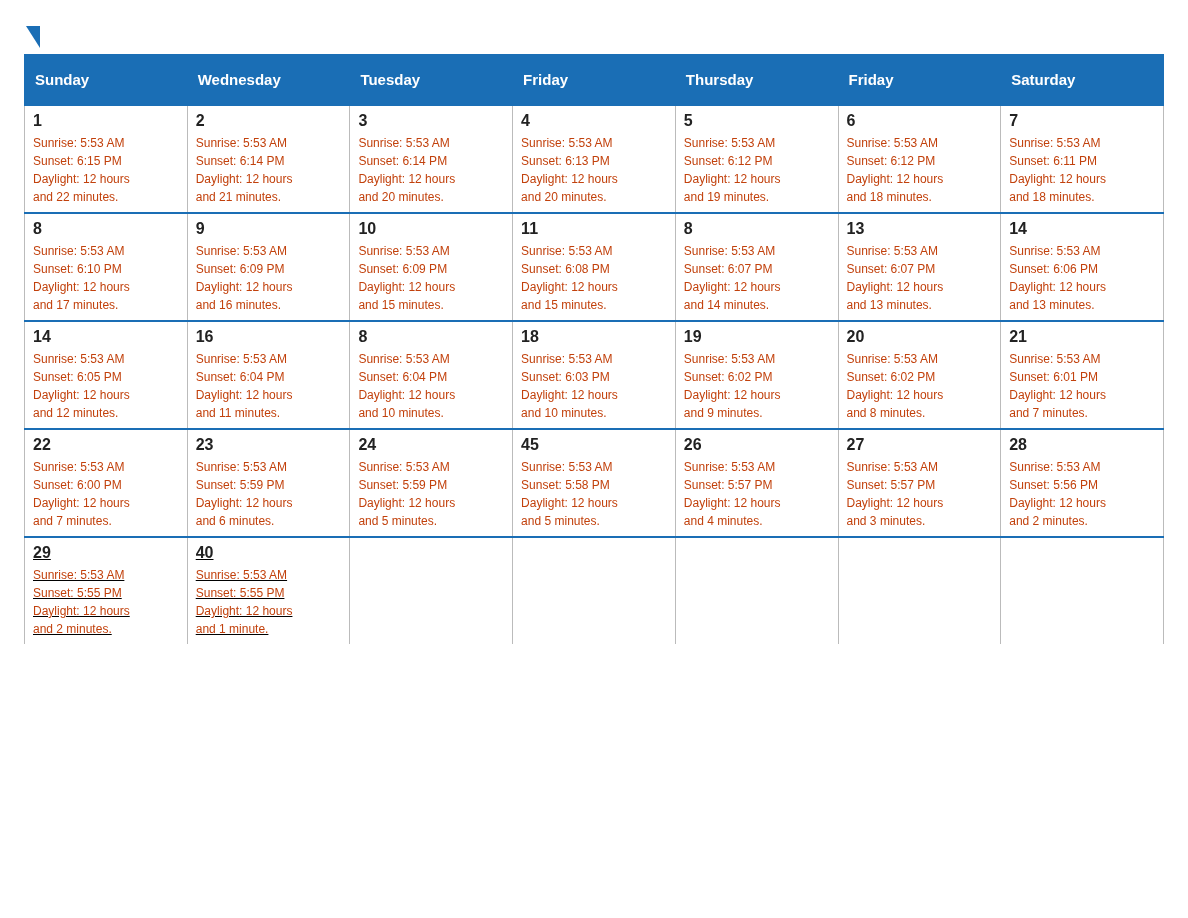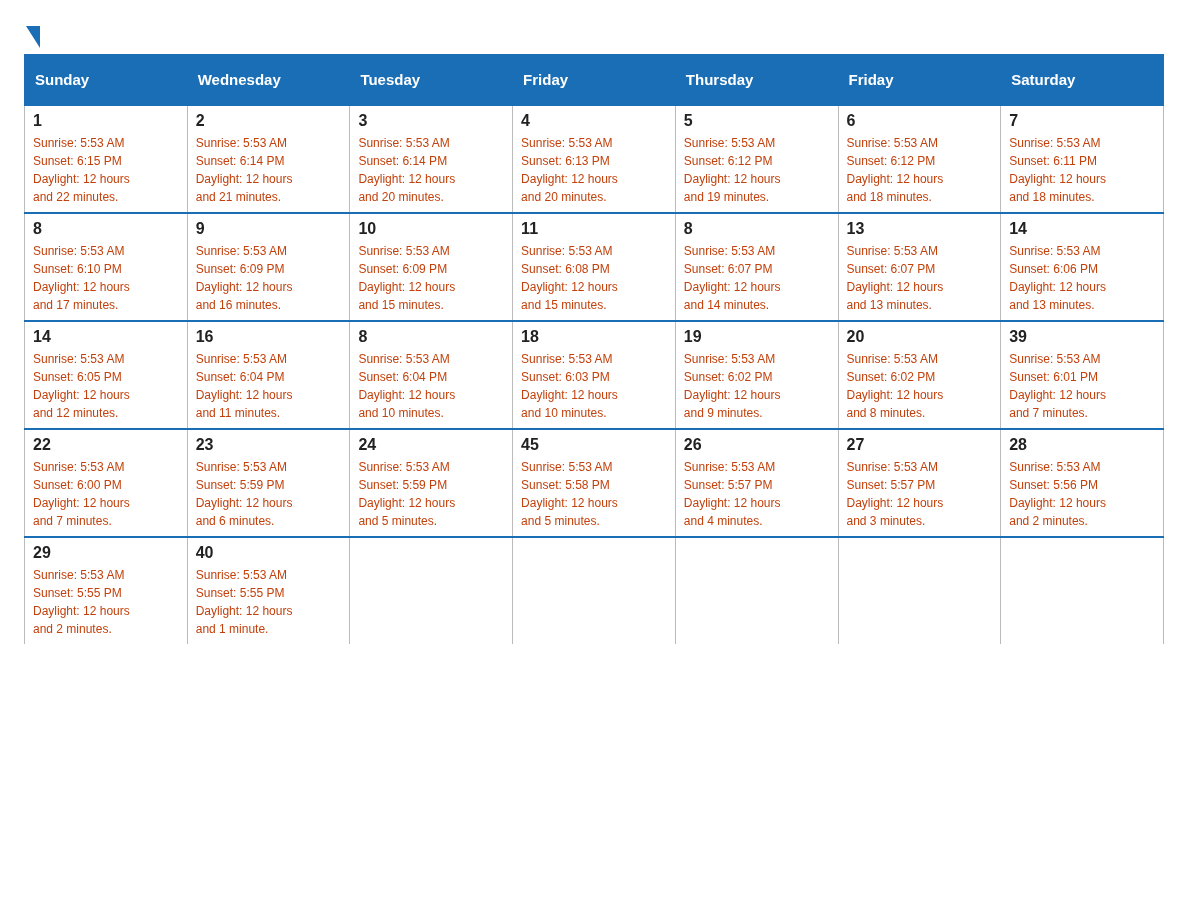--- a/index.html
+++ b/index.html
@@ -96,20 +96,21 @@
     .day-info {
       font-size: 12px;
       color: #c2410c;
       line-height: 1.5;
     }
     .calendar tbody tr {
       border-bottom: 2px solid #1a6eb5;
     }
     .calendar tbody tr:last-child {
       border-bottom: none;
+      text-decoration: underline;
     }
     
     .calendar tbody tr td {
       border-bottom: none;
       border-top: none;
     }
     .row-top td {
       border-top: 2px solid #1a6eb5 !important;
     }
   </style>
@@ -322,21 +323,21 @@
         <td>
           <span class="day-number">20</span>
         <div class="day-info">
           Sunrise: 5:53 AM<br>
           Sunset: 6:02 PM<br>
           Daylight: 12 hours<br>
           and 8 minutes.
         </div>
         </td>
         <td>
-          <span class="day-number">39</span>
+          <span class="day-number">21</span>
         <div class="day-info">
           Sunrise: 5:53 AM<br>
           Sunset: 6:01 PM<br>
           Daylight: 12 hours<br>
           and 7 minutes.
         </div>
         </td>
       </tr>
       <tr class="row-top">
         <td>

